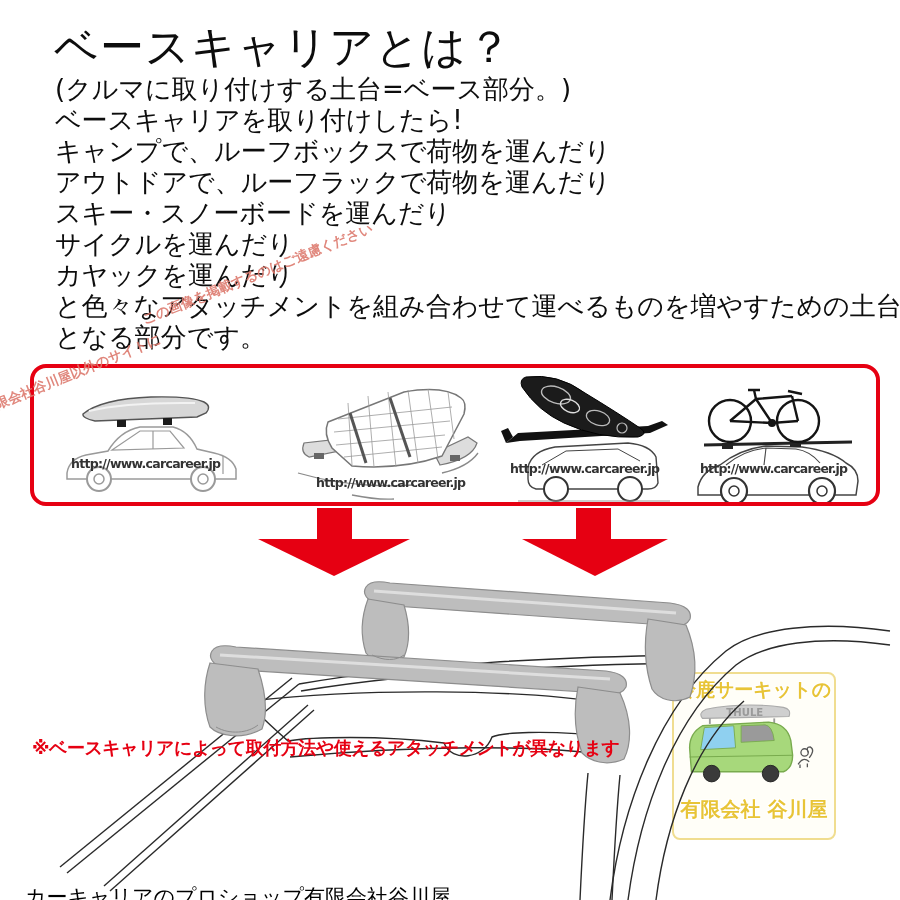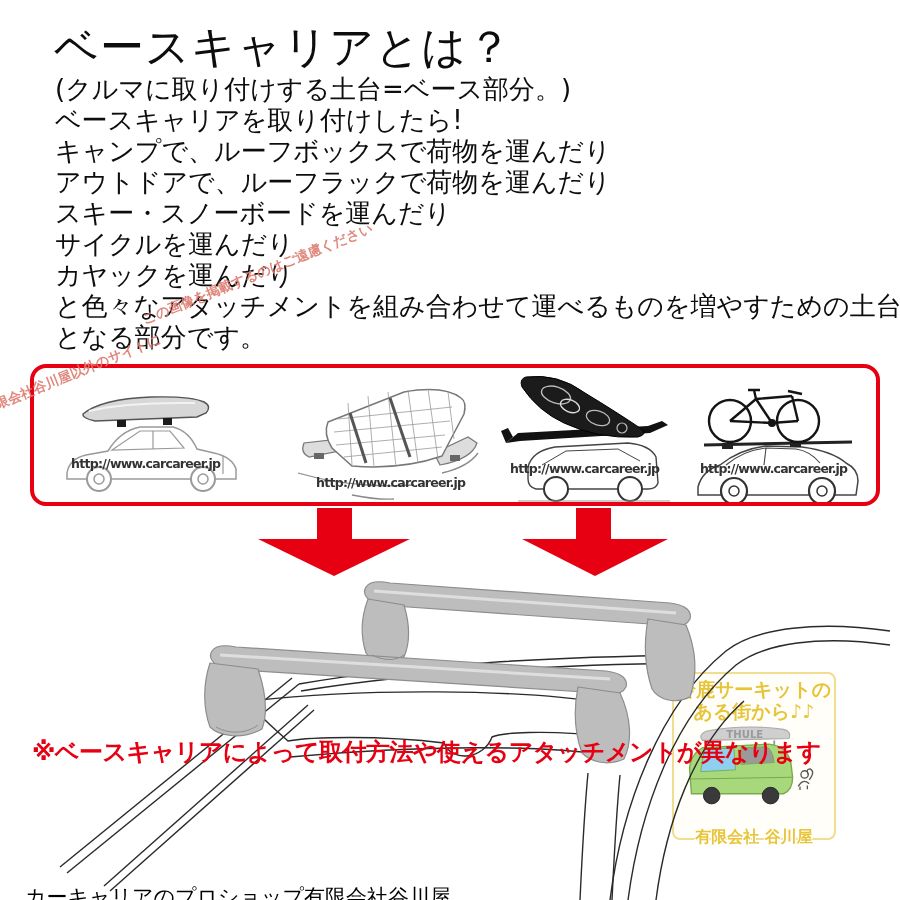--- a/index.html
+++ b/index.html
@@ -33,36 +33,36 @@
   .illo{position:absolute;}
   .illo-1{left:55px;top:384px;z-index:3;}
   .illo-2{left:292px;top:377px;z-index:3;}
   .illo-3{left:498px;top:371px;z-index:3;}
   .illo-4{left:692px;top:379px;z-index:3;}
   .url-text{font-family:"DejaVu Sans",sans-serif;font-weight:bold;fill:#333;}
   
   .lower-art{position:absolute;left:0;top:505px;z-index:2;}
   
   .note{
-    position:absolute;left:32px;top:736px;font-size:24px;font-weight:600;
+    position:absolute;left:32px;top:736px;font-size:18px;font-weight:600;
     color:#e60012;letter-spacing:-0.5px;white-space:nowrap;z-index:5;
   }
   
   .stamp{
     position:absolute;left:672px;top:672px;width:164px;height:168px;
     border:2px solid #f0dd90;border-radius:8px;z-index:1;
     background:rgba(255,253,242,.55);text-align:center;box-sizing:border-box;
     padding-top:4px;
   }
   .stamp-line{
     font-size:19px;font-weight:bold;color:#e8c437;line-height:22px;
     white-space:nowrap;
     text-shadow:-1px -1px 0 #fff,1px -1px 0 #fff,-1px 1px 0 #fff,1px 1px 0 #fff;
   }
-  .stamp-company{font-size:16px;margin-top:8px;}
+  .stamp-company{font-size:20px;margin-top:2px;}
   
   .footer{
     position:absolute;left:25px;top:843px;font-size:21px;color:#000;
     white-space:nowrap;z-index:5;margin-top:40px;
   }
 </style>
 </head>
 <body>
 
 <div class="page-title">ベースキャリアとは？</div>
@@ -161,21 +161,20 @@
     <path d="M100,17 L106,42"></path>
     <path d="M96,12 L110,15"></path>
     <path d="M56,11 L68,11 M62,11 L64,20"></path>
   </g>
   <circle cx="80" cy="44" r="4" fill="#141414"></circle>
   <text class="url-text" x="8" y="94" font-size="12.5" textLength="148">http://www.carcareer.jp</text>
 </svg>
 
 <div class="stamp">
   <div class="stamp-line">鈴鹿サーキットの</div>
-  <div class="stamp-line">ある街から♪♪</div>
   <svg width="150" height="92" viewBox="0 0 160 100">
     <path d="M28,10 Q70,2 112,8 Q121,10 118,18 L24,20 Q19,14 28,10 Z" fill="#cfcfcf" stroke="#ababab" stroke-width="1.2"></path>
     <text x="70" y="17" font-size="11" font-weight="bold" fill="#9a9a9a" text-anchor="middle" font-family="DejaVu Sans,sans-serif">THULE</text>
     <line x1="32" y1="20" x2="32" y2="26" stroke="#999" stroke-width="2"></line>
     <line x1="102" y1="20" x2="102" y2="26" stroke="#999" stroke-width="2"></line>
     <path d="M12,78 L10,52 Q10,36 24,28 L96,24 Q116,26 120,44 L122,60 Q122,74 112,78 Z" fill="#a7d87b" stroke="#79ab4e" stroke-width="1.5"></path>
     <path d="M26,30 L58,28 L60,52 L22,54 Z" fill="#8fd0f0" stroke="#79ab4e" stroke-width="1"></path>
     <path d="M66,28 L92,27 Q100,28 102,44 L66,46 Z" fill="#9a9a9a" stroke="#79ab4e" stroke-width="1"></path>
     <path d="M10,62 L122,60" stroke="#79ab4e" stroke-width="1.2" fill="none"></path>
     <circle cx="34" cy="80" r="9" fill="#3a3a3a" stroke="#222" stroke-width="1"></circle>

